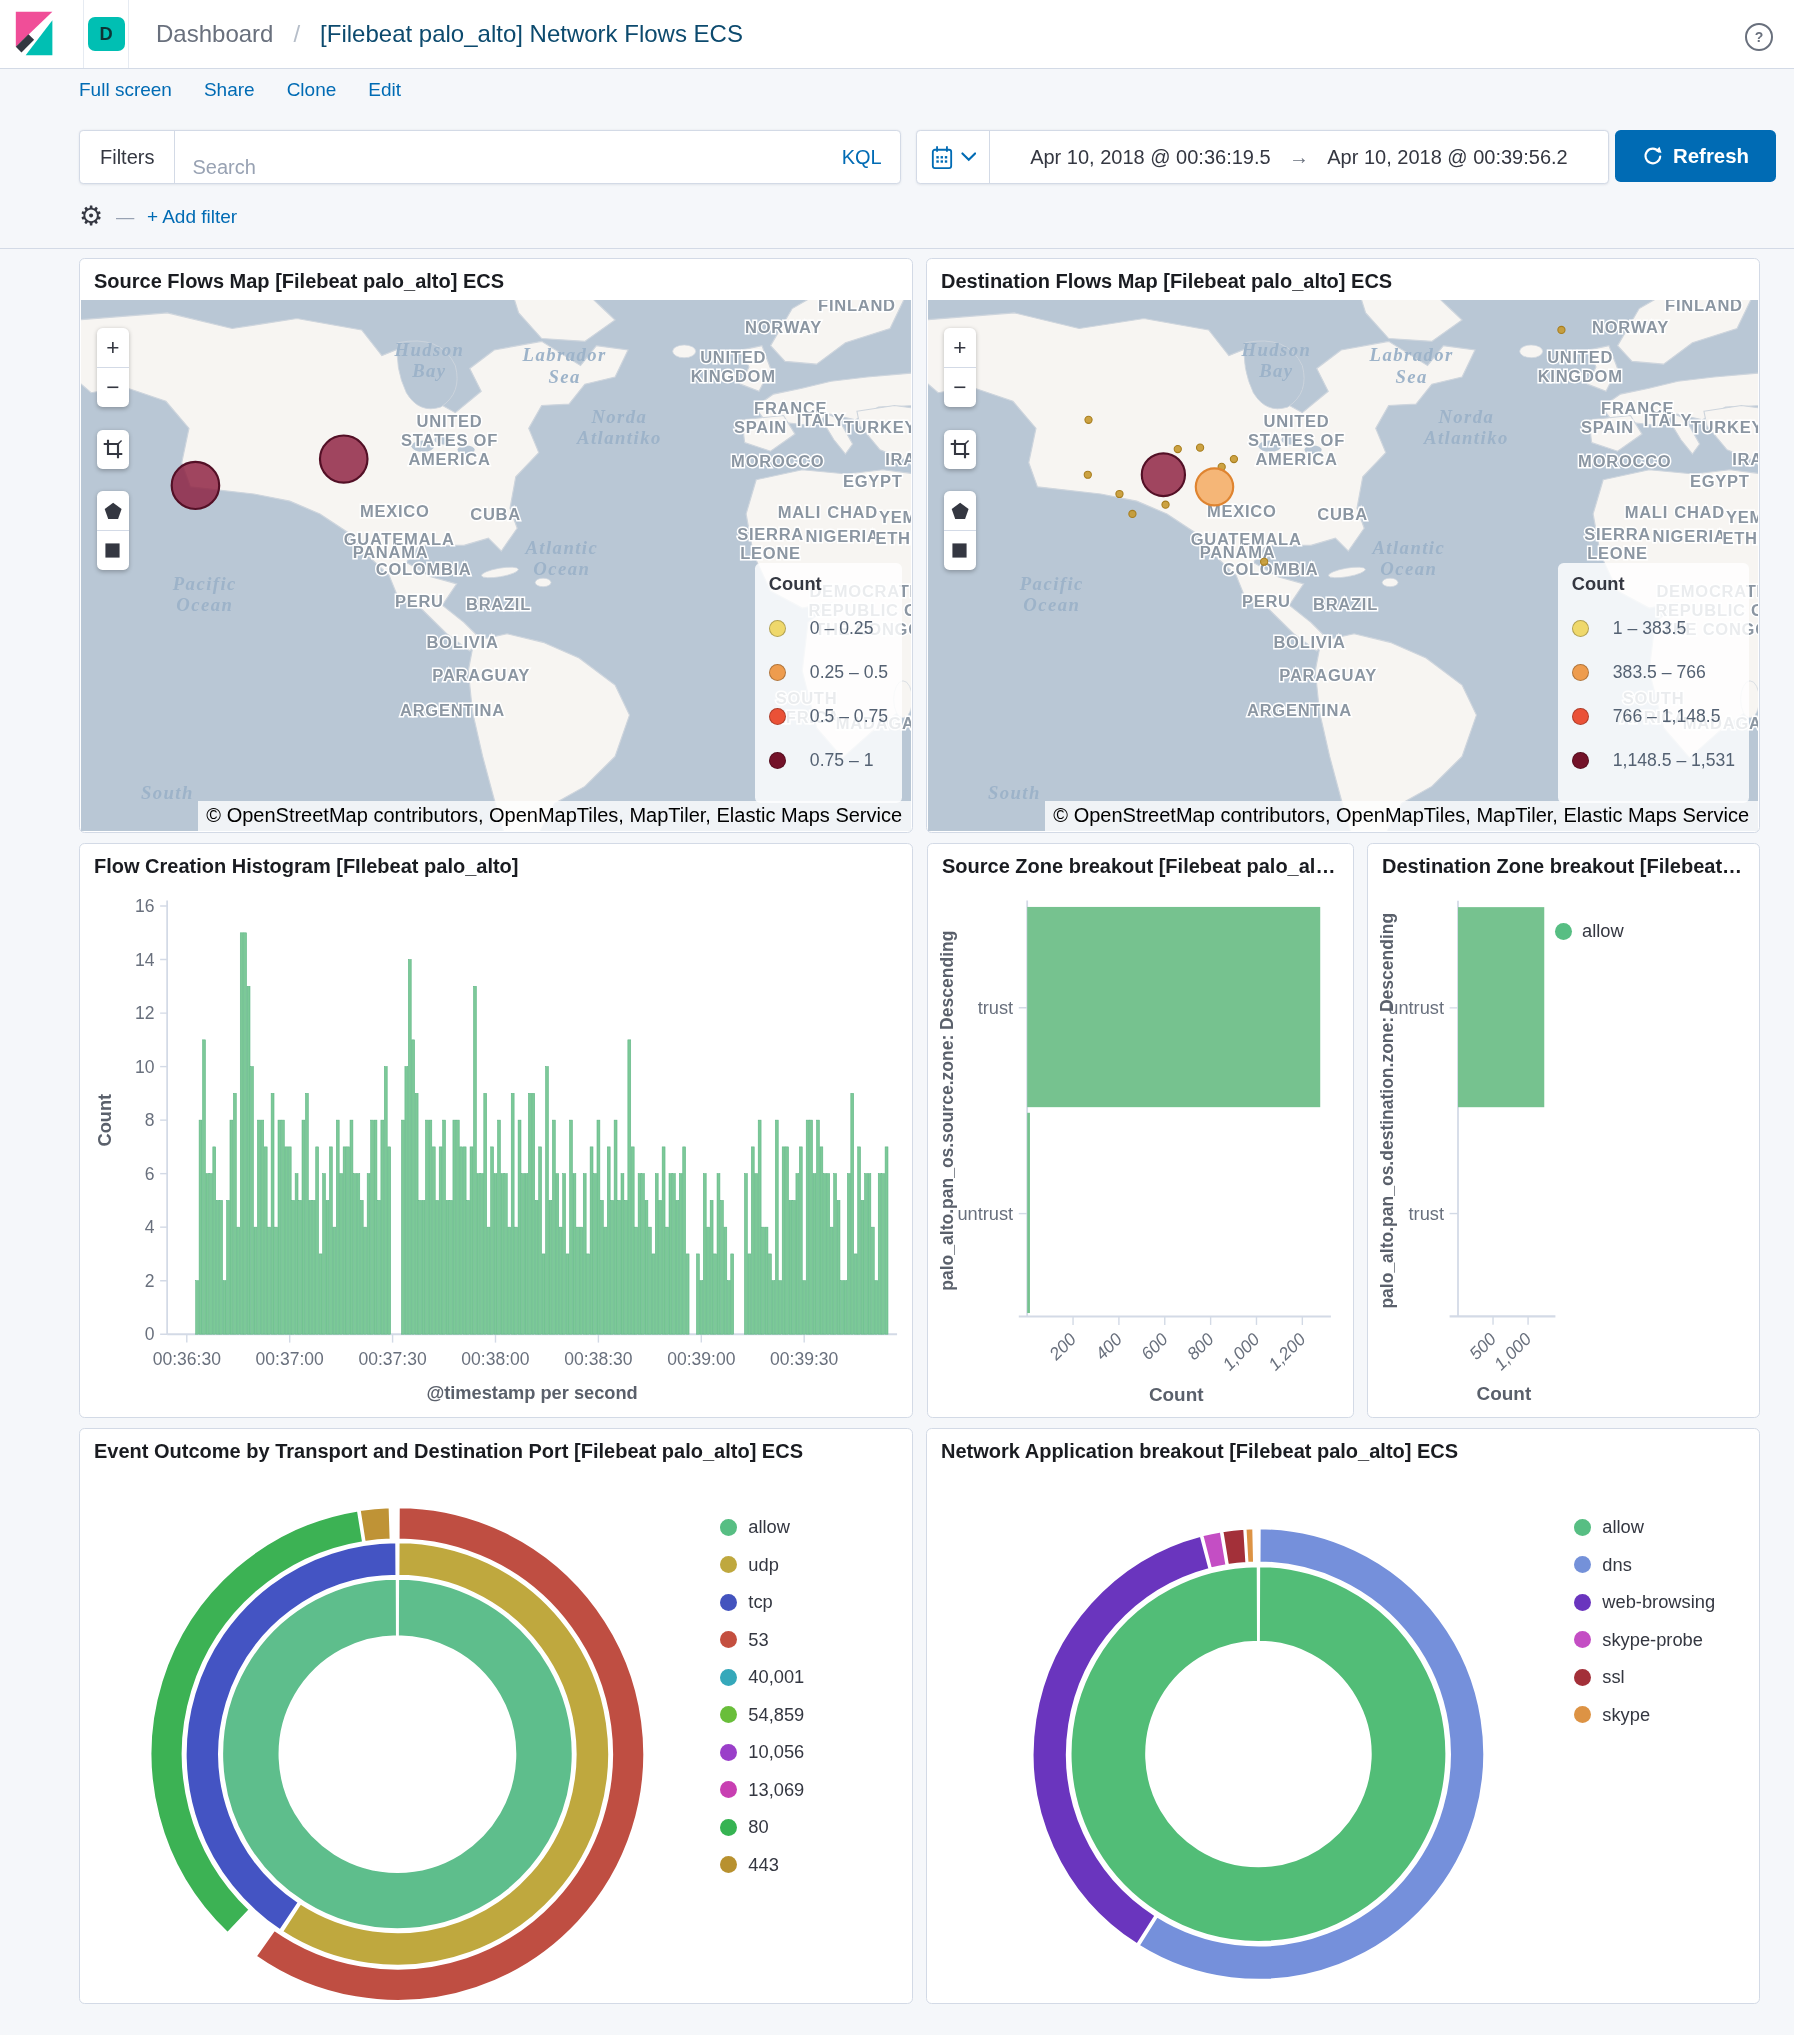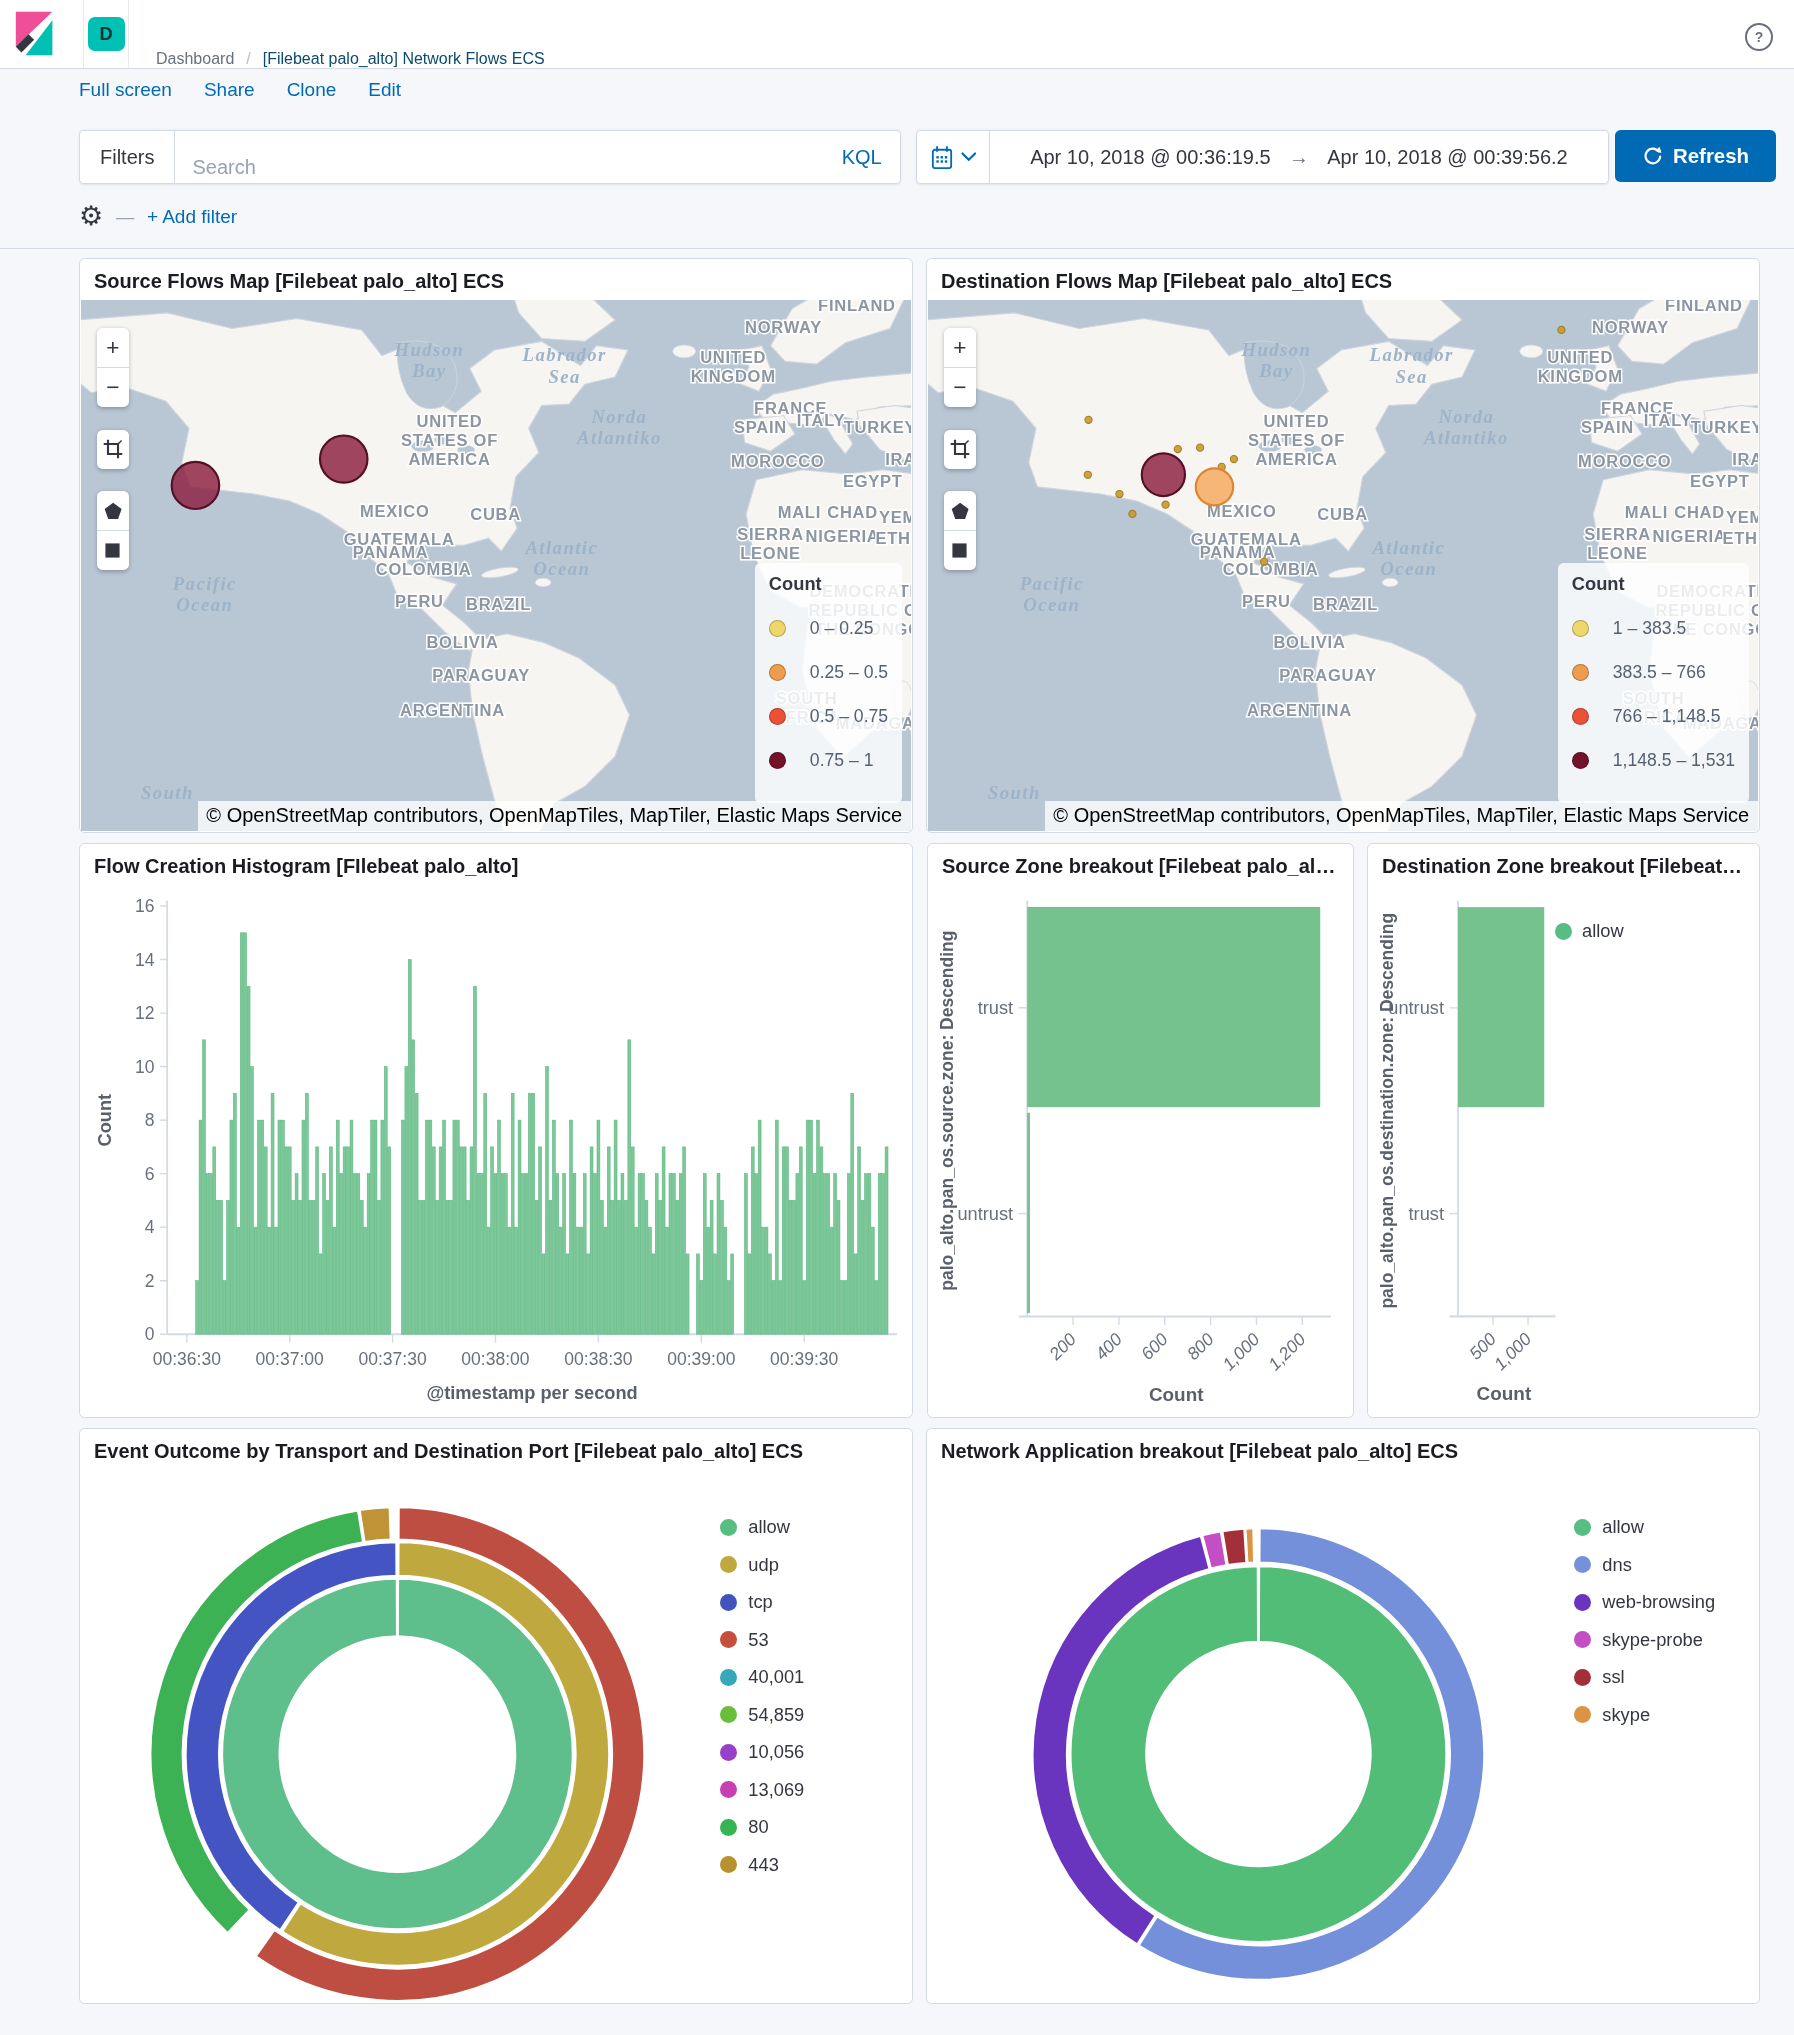--- a/index.html
+++ b/index.html
@@ -2,21 +2,21 @@
 <html style="font-size:11.3px"><head>
 <meta charset="utf-8">
 <style>
   html,body{margin:0;padding:0;}
   body{width:1794px;height:2035px;background:#f5f7fa;font-family:"Liberation Sans",sans-serif;position:relative;overflow:hidden;-webkit-font-smoothing:antialiased;}
   
   .top-header{position:absolute;left:0;top:0;width:1794px;height:68px;background:#fff;border-bottom:1.4px solid #d3dae6;z-index:20;}
   .logo-wrap{position:absolute;left:12.7px;top:10px;width:45px;height:47px;}
   .app-section{position:absolute;left:83px;top:0;width:44px;height:68px;border-left:1.4px solid #e6ebf2;border-right:1.4px solid #e6ebf2;display:flex;align-items:center;justify-content:center;}
   .app-badge{width:37px;height:34px;background:#00bfb3;border-radius:7px;color:#0d3335;font-weight:700;font-size:18.3px;display:flex;align-items:center;justify-content:center;}
-  .breadcrumbs{position:absolute;left:156px;top:0;height:68px;display:flex;align-items:flex-end;font-size:16px;gap:12px;}
+  .breadcrumbs{position:absolute;left:156px;top:0;height:68px;display:flex;align-items:center;font-size:24px;gap:20px;}
   .bc-root{color:#69707d;}
   .bc-sep{color:#b6bec9;}
   .bc-title{color:#0c4a6e;font-weight:500;}
   .help-icon{position:absolute;right:21px;top:22.6px;width:24px;height:24px;border:2.1px solid #69707d;border-radius:50%;color:#69707d;font-size:14px;font-weight:700;display:flex;align-items:center;justify-content:center;}
   
   .menu-row{position:absolute;left:79px;top:79px;display:flex;gap:32px;font-size:19px;color:#006bb4;font-weight:500;}
   .menu-row span{cursor:pointer;}
   .query-row{position:absolute;left:0;top:130px;width:1794px;height:54px;}
   .search-box{position:absolute;left:79px;top:0;width:820px;height:52px;background:#fff;border:0.7px solid #d3dae6;border-radius:4.2px;box-shadow:0 0.7px 2.1px rgba(152,162,179,.2);display:flex;align-items:center;}
   .filters-btn{padding:0 20px;font-size:20px;color:#343741;height:100%;display:flex;align-items:center;border-right:0.7px solid #d3dae6;}

